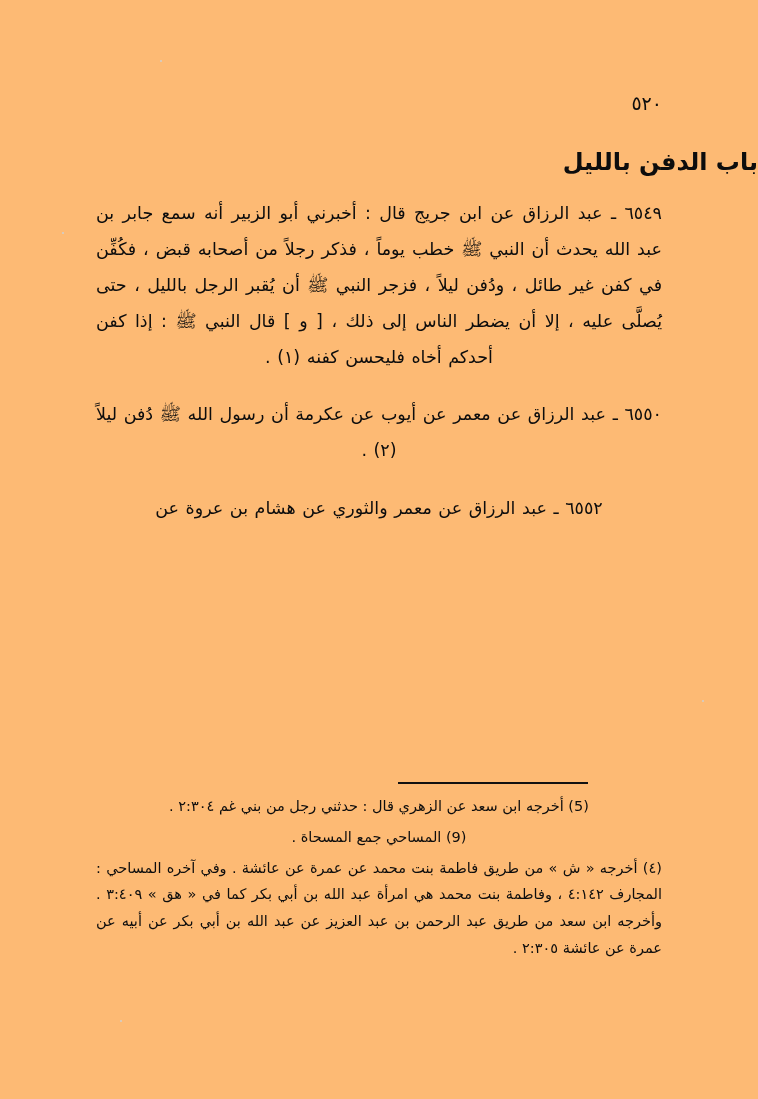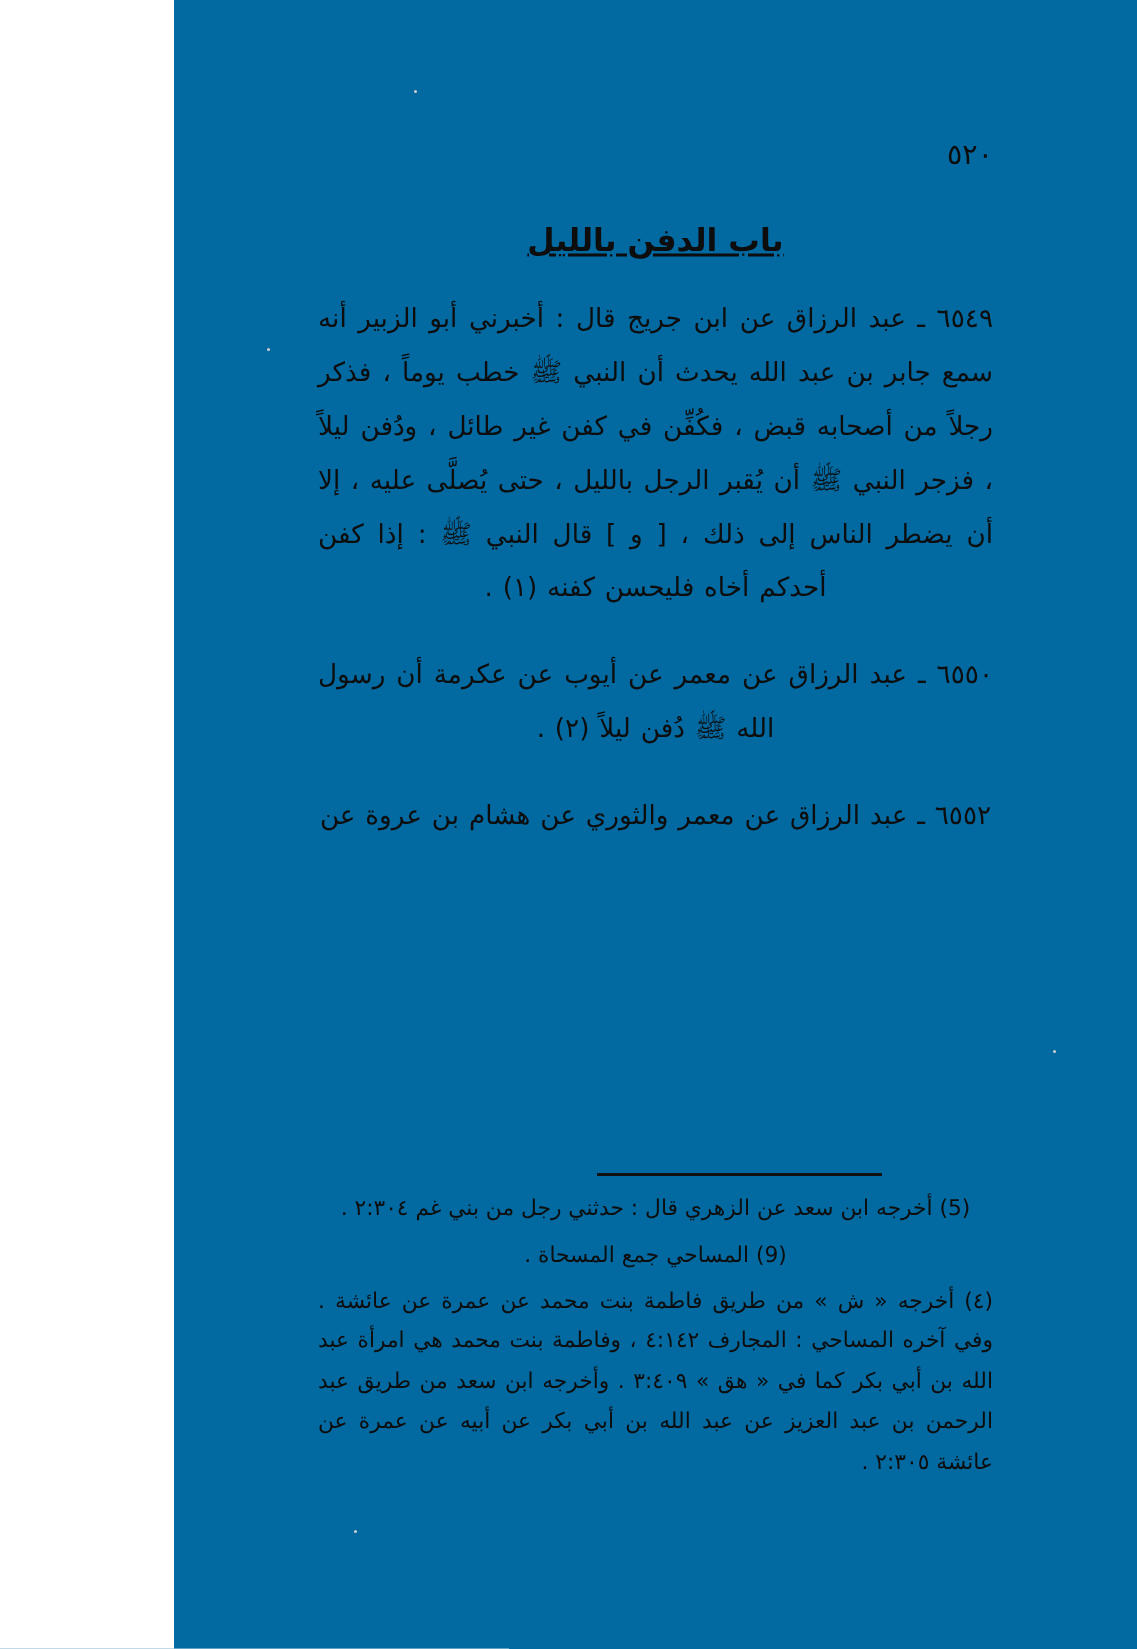--- a/index.html
+++ b/index.html
@@ -10,45 +10,43 @@
   body {
     width: 758px;
     height: 1099px;
     font-family: "DejaVu Sans", sans-serif;
     color: #0d0d0d;
     position: relative;
     overflow: hidden;
   }
   .page {
     position: relative;
-    width: 642px;
+    width: 758px;
     height: 1099px;
     box-sizing: border-box;
     padding: 4px;
     
-    background: #0369a1;
+    background: #fdba74;
   }
   .page-number {
     position: absolute;
     top: 92px;
     right: 96px;
     font-size: 19px;
     letter-spacing: 1px;
     font-family: "DejaVu Sans", sans-serif;
   }
   .chapter-title {
     position: absolute;
     top: 148px;
     left: 0;
     right: 0;
-    text-align: center;
-    font-size: 21px;
+    font-size: 24px;
     font-weight: bold;
     letter-spacing: 0px;
-    text-decoration: underline;
   }
   .body-col {
     position: absolute;
     top: 196px;
     right: 96px;
     left: 96px;
   }
   .para {
     font-size: 17.5px;
     line-height: 2.05;

